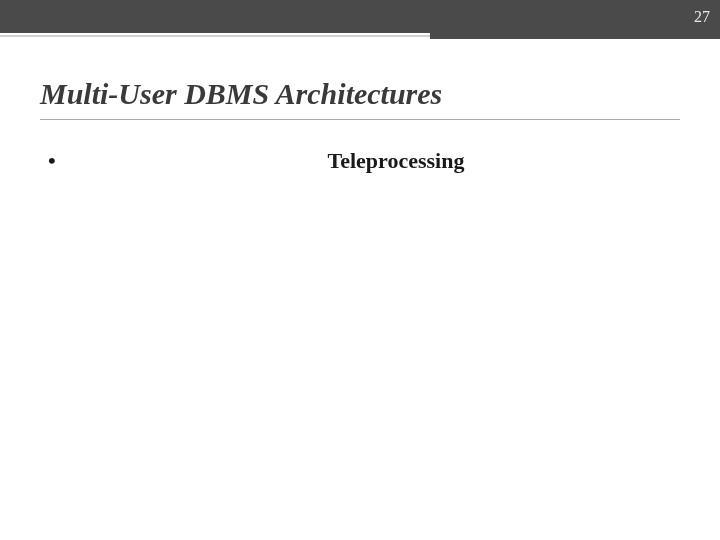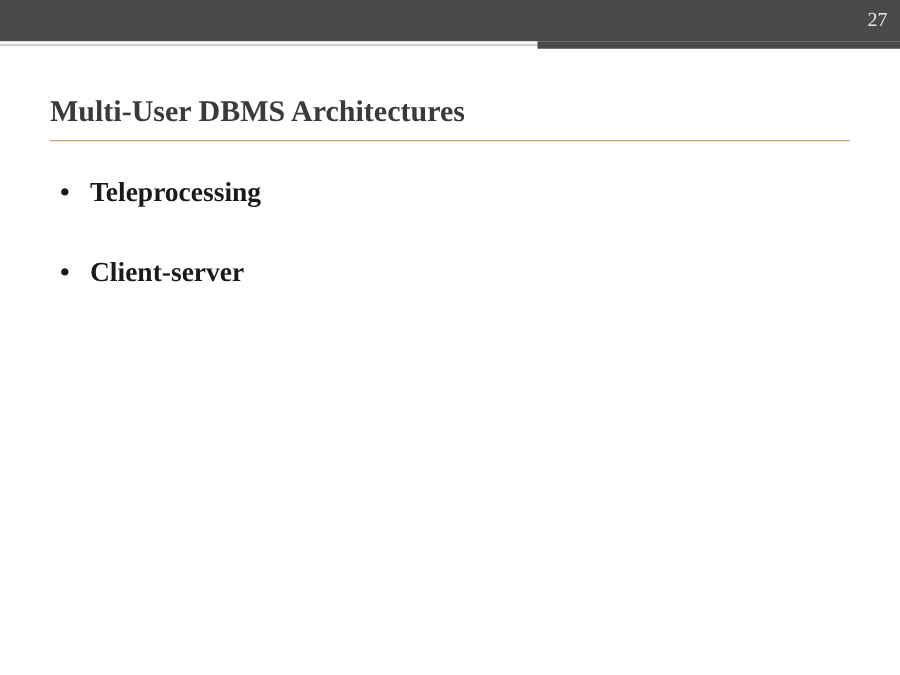--- a/index.html
+++ b/index.html
@@ -45,35 +45,37 @@
     }
     .accent-line-dark {
       position: absolute;
       top: 0px;
       right: 0;
       width: 290px;
       height: 6px;
       background: #4a4a4a;
     }
     .title {
-      font-size: 24px;
+      font-size: 30px;
       font-weight: bold;
       color: #3a3a3a;
       margin: 28px 0 0 40px;
       font-family: 'Times New Roman', Times, serif;
+      font-style: italic;
     }
     .title-underline {
       margin: 8px 0 0 40px;
       width: 640px;
       height: 1px;
       background: #c0a878;
     }
     .bullets {
       margin: 28px 0 0 48px;
       list-style: none;
+      text-align: center;
     }
     .bullets li {
       font-size: 22px;
       font-weight: bold;
       color: #1a1a1a;
       margin-bottom: 38px;
       font-family: 'Times New Roman', Times, serif;
       position: relative;
       padding-left: 24px;
     }
@@ -96,14 +98,13 @@
 <div class="accent-line-container">
   <div class="accent-line-light"></div>
   <div class="accent-line-dark"></div>
 </div>
 
 <h1 class="title">Multi-User DBMS Architectures</h1>
 <div class="title-underline"></div>
 
 <ul class="bullets">
   <li>Teleprocessing</li>
-  <li>Client-server</li>
 </ul>
 
 </body></html>

